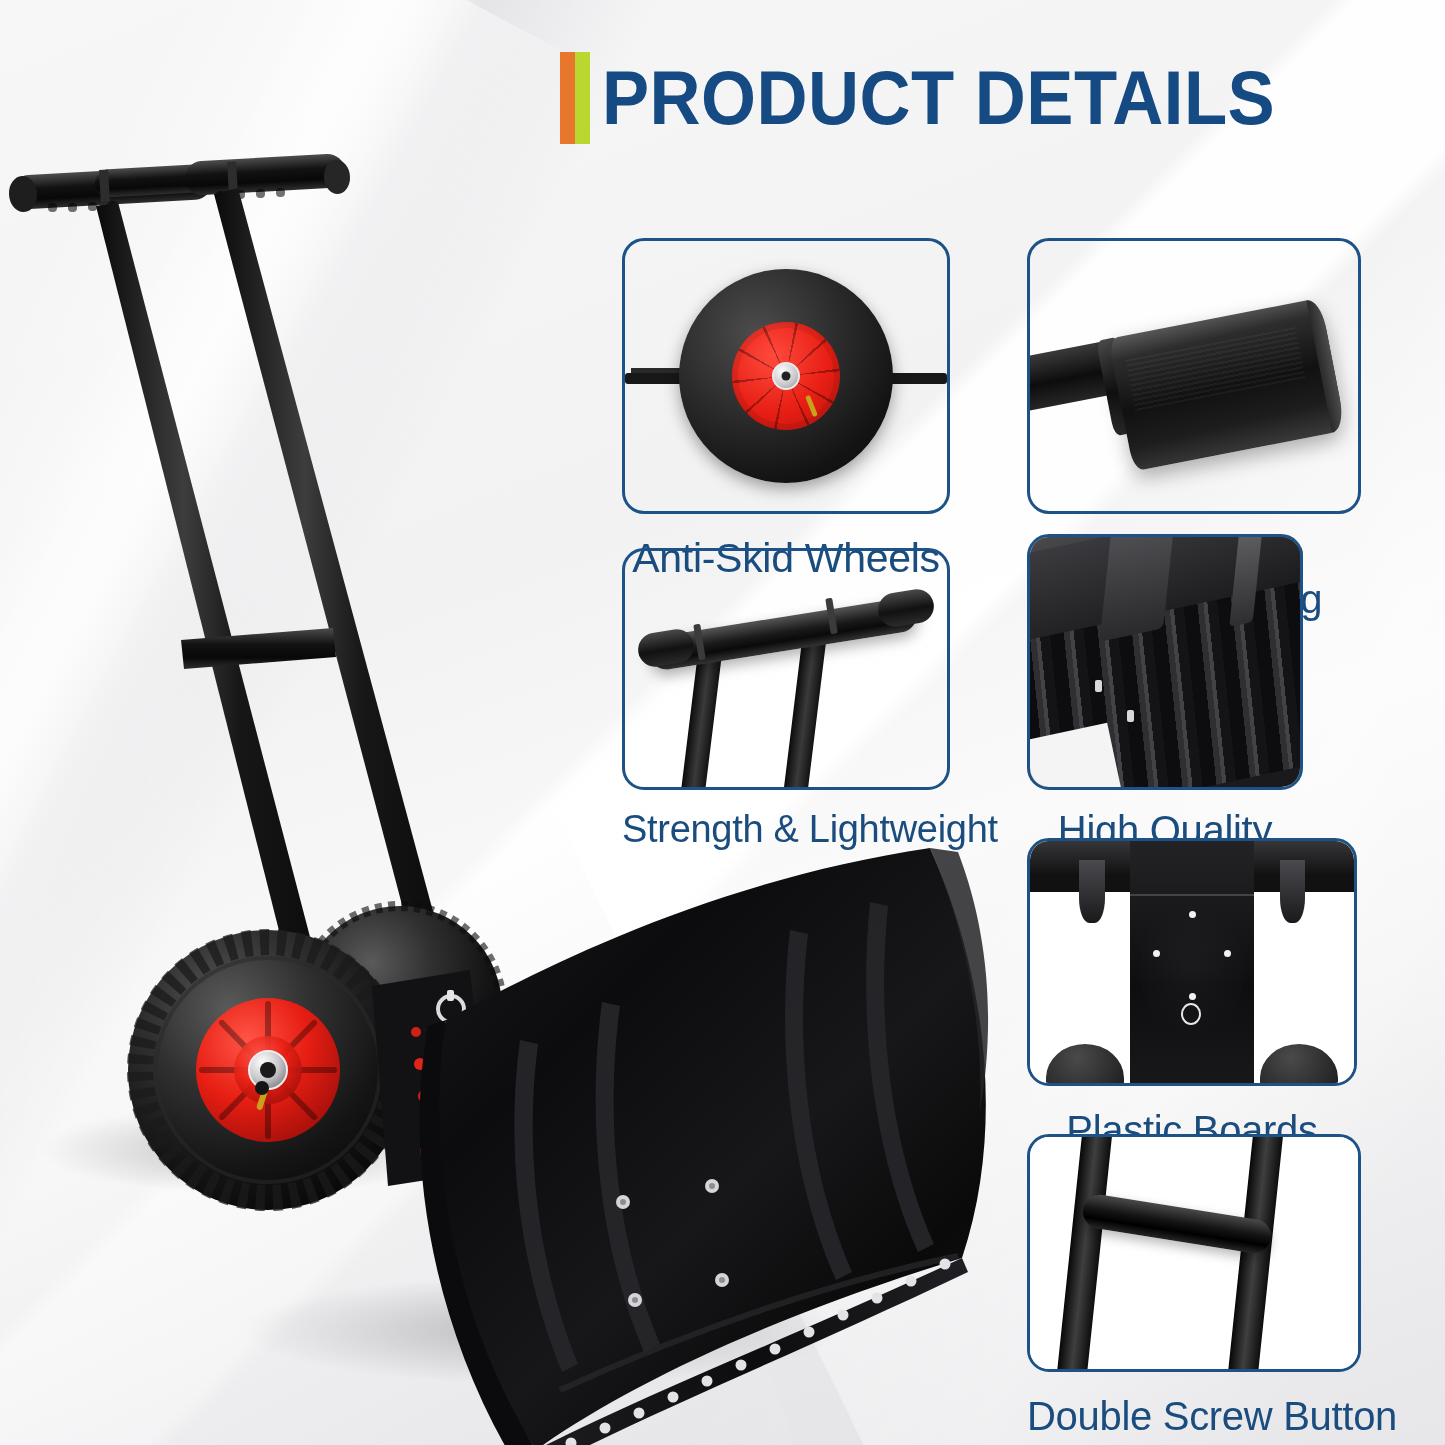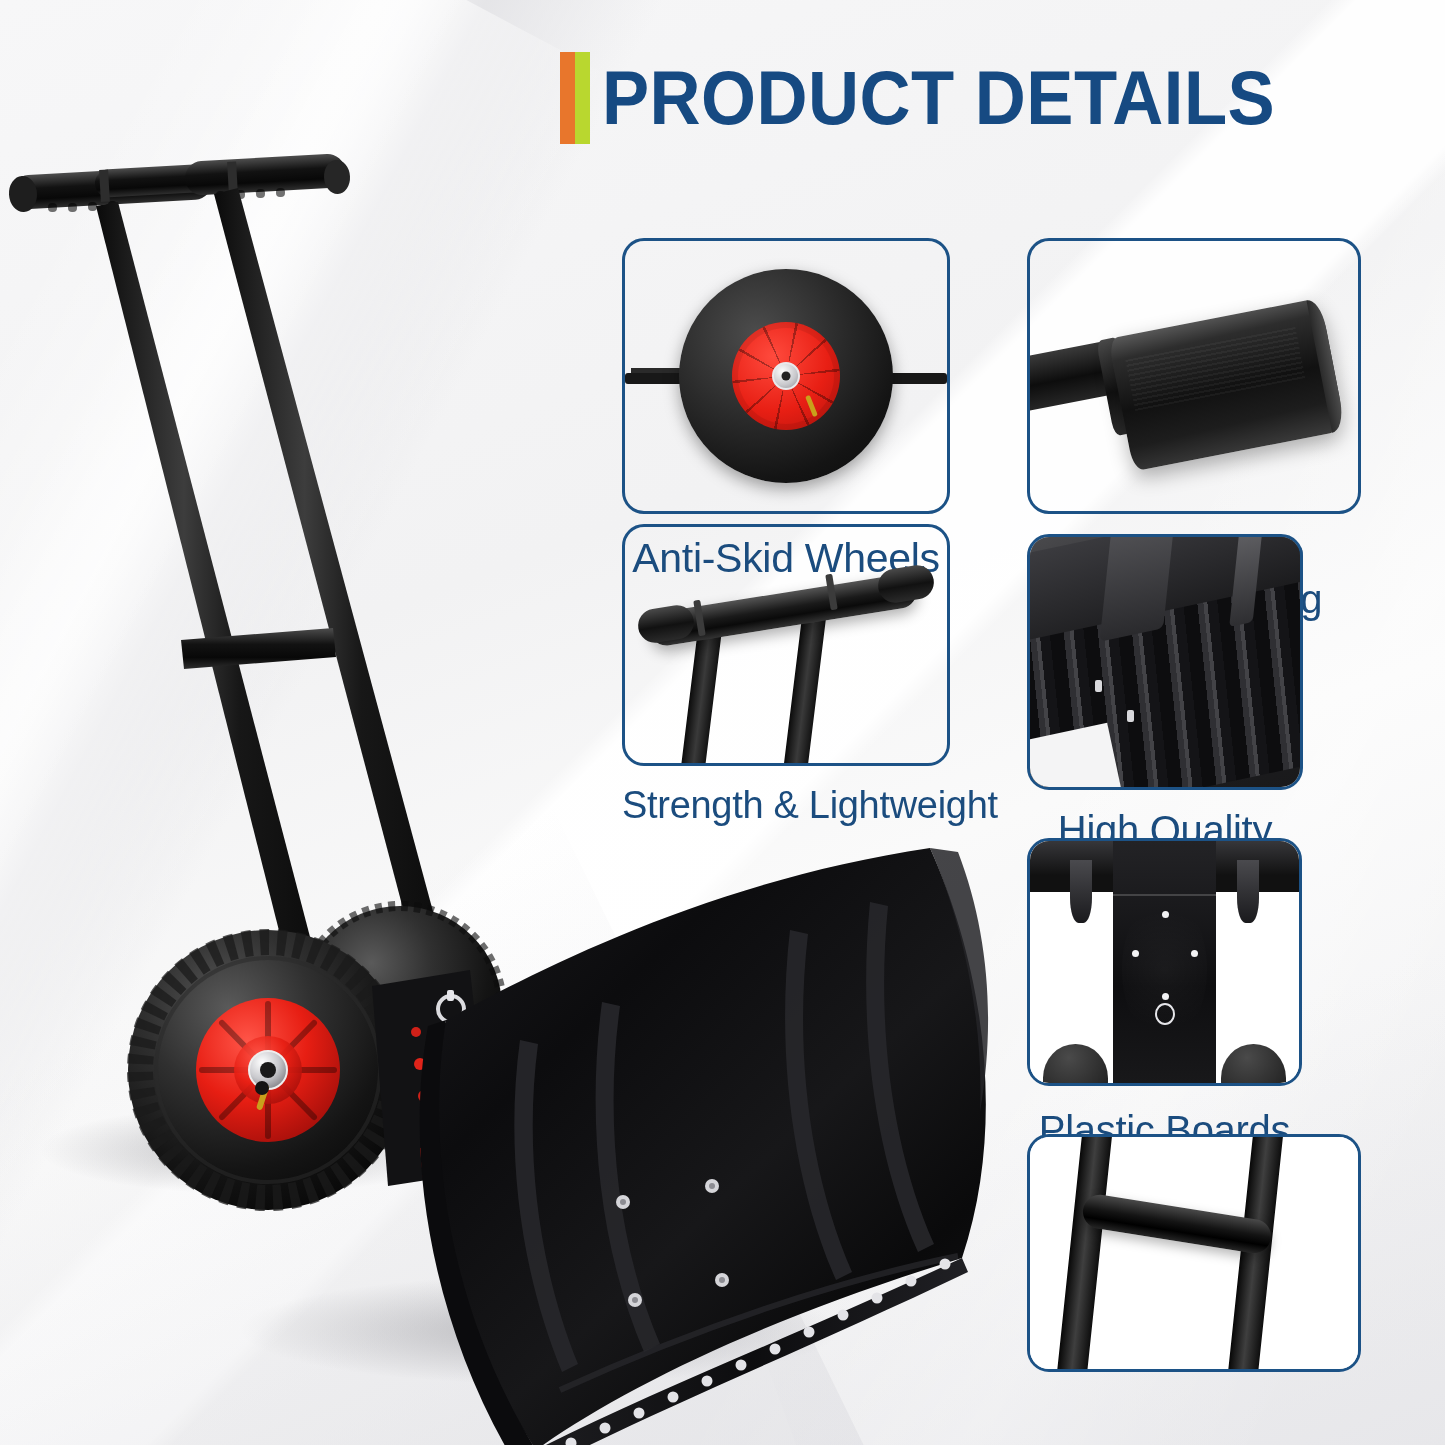--- a/index.html
+++ b/index.html
@@ -42,25 +42,25 @@
   
   .callout{ position:absolute; z-index:6; }
   .frame{ border:3px solid #1C5286; border-radius:22px; background:rgba(255,255,255,0); position:relative; overflow:hidden; }
   .cap{ text-align:center; color:#1B4C7E; font-size:40px; line-height:1.12; margin-top:22px; letter-spacing:-.3px; white-space:nowrap; }
   .cap.two{ margin-top:18px; }
 
   .c1{ left:622px; top:238px; width:328px; }
   .c1 .frame{ height:276px; }
   .c2{ left:1027px; top:238px; width:334px; }
   .c2 .frame{ height:276px; }
-  .c3{ left:622px; top:524px; width:328px; }
+  .c3{ left:622px; top:548px; width:328px; }
   .c3 .frame{ height:242px; }
   .c4{ left:1027px; top:534px; width:276px; }
   .c4 .frame{ height:256px; }
-  .c5{ left:1027px; top:838px; width:275px; }
+  .c5{ left:1027px; top:838px; width:330px; }
   .c5 .frame{ height:248px; }
   .c6{ left:1027px; top:1134px; width:334px; }
   .c6 .frame{ height:238px; }
 
   .c3 .cap, .c1 .cap { font-size:41px; }
   .c3 .cap { font-size:38px; }
 
   
   .tn{ position:absolute; inset:0; }
 
@@ -483,13 +483,14 @@
 </div>
 
 <div class="callout c6">
   <div class="frame">
     <div class="tn tn-screw">
       <div class="post pL"></div>
         <div class="post pR"></div>
         <div class="cross"></div>
     </div>
   </div>
+  <div class="cap">Double Screw Button</div>
 </div>
 
 </body></html>

